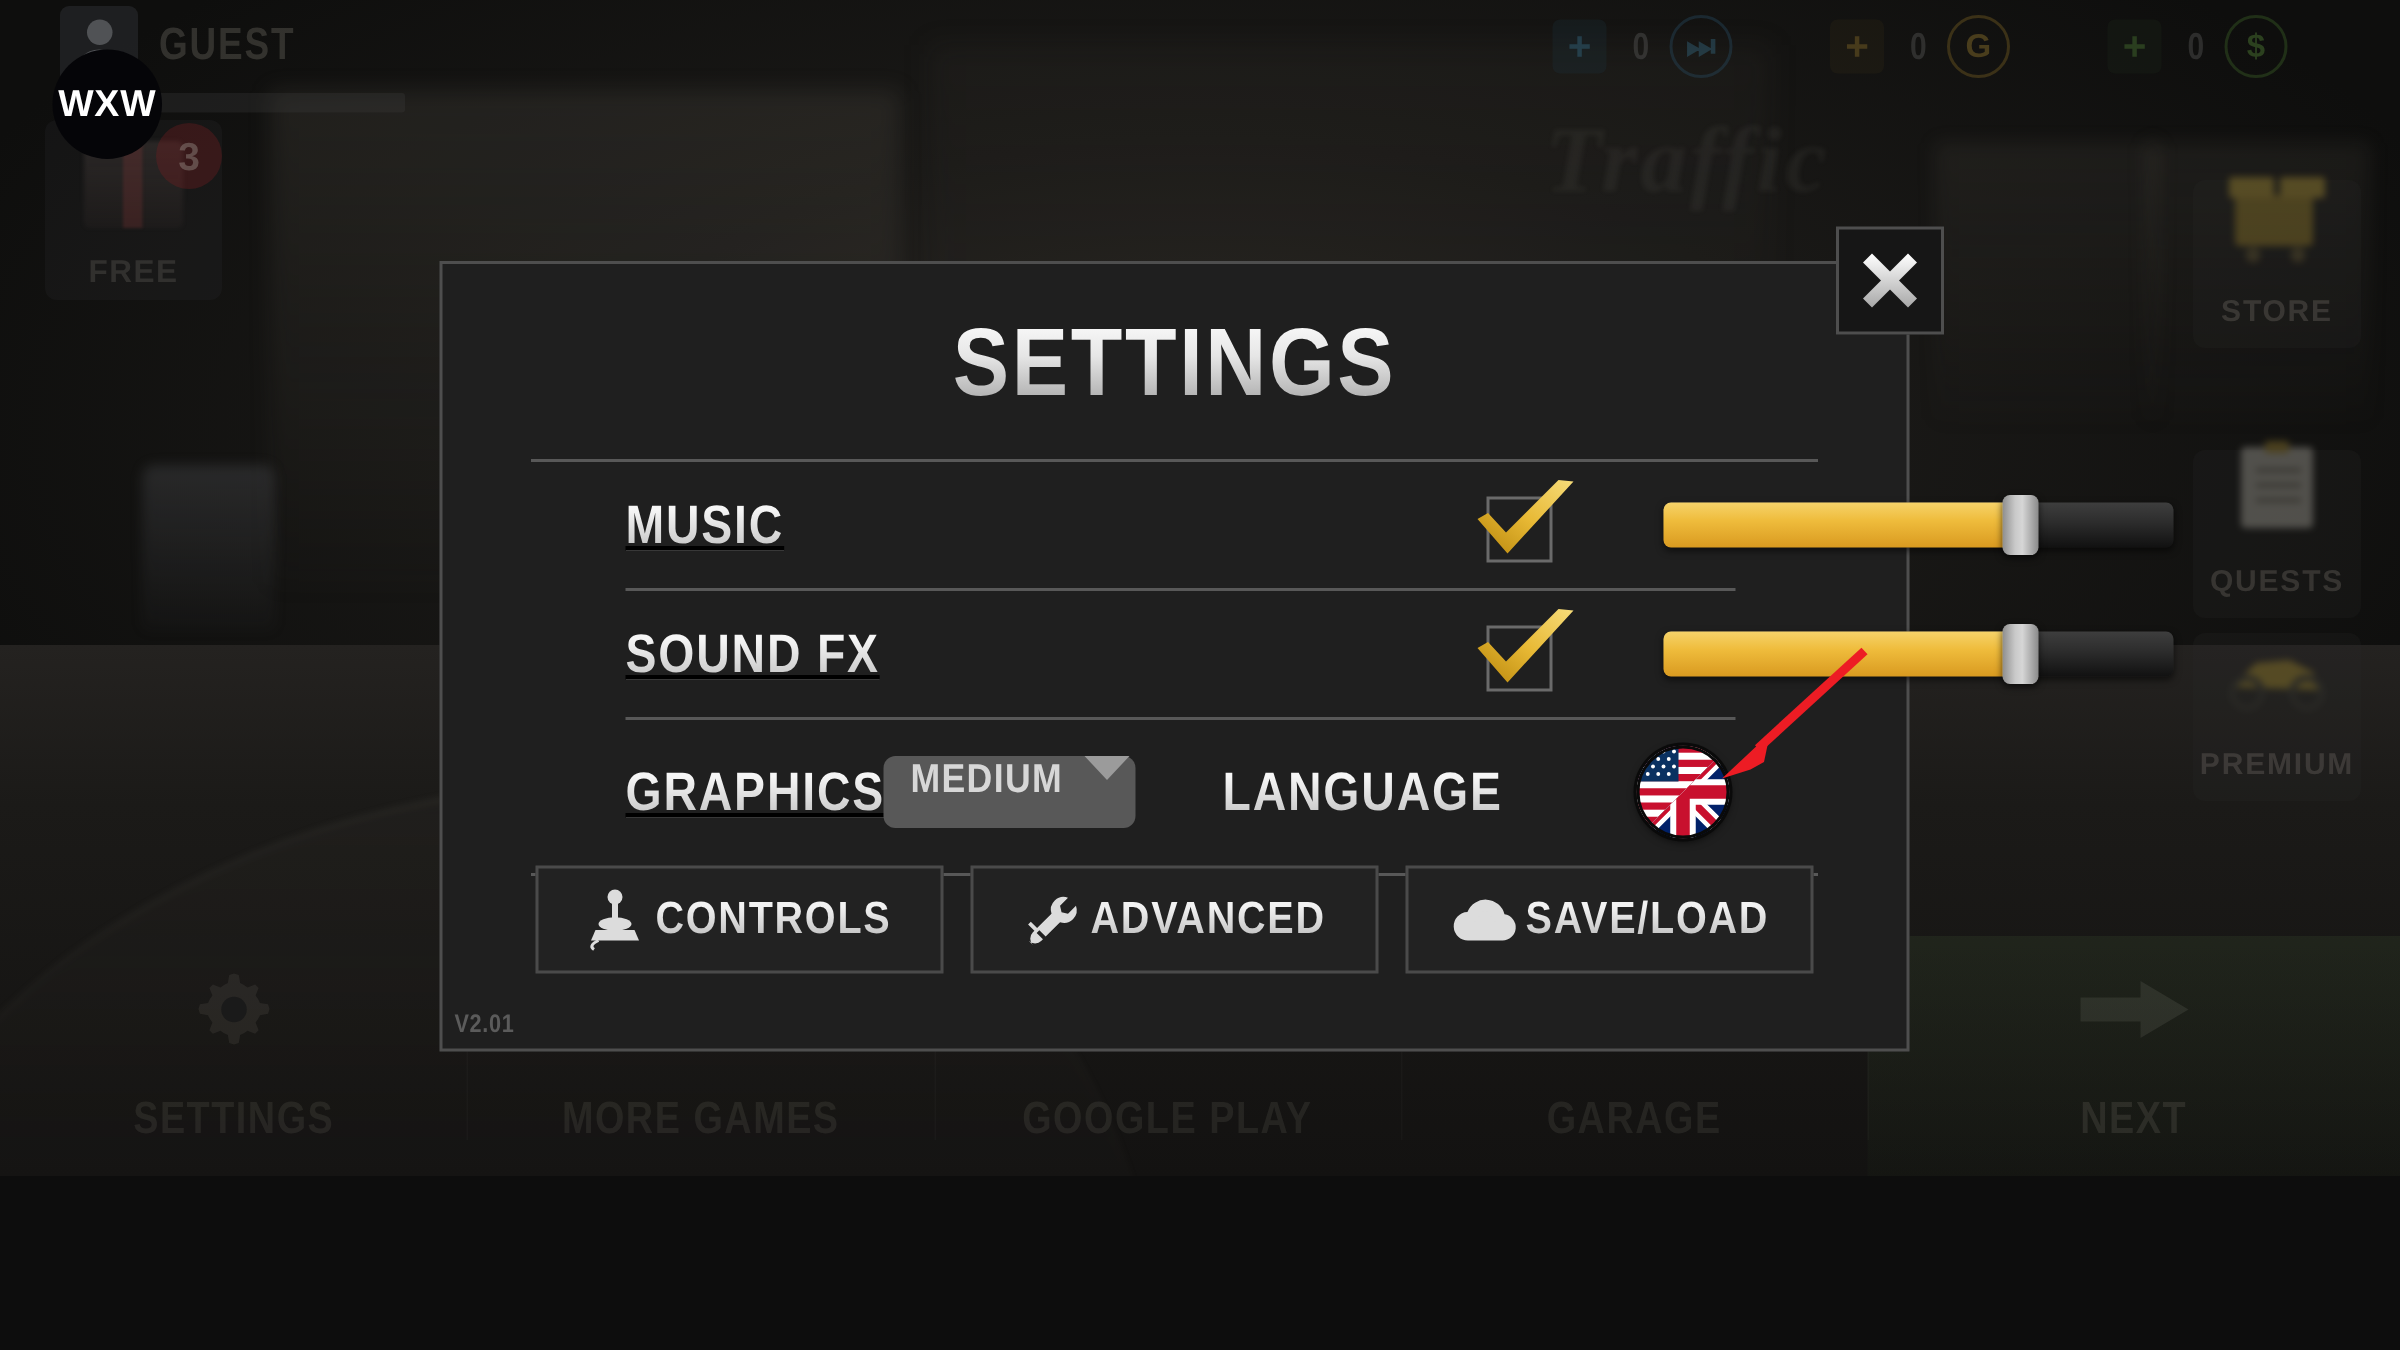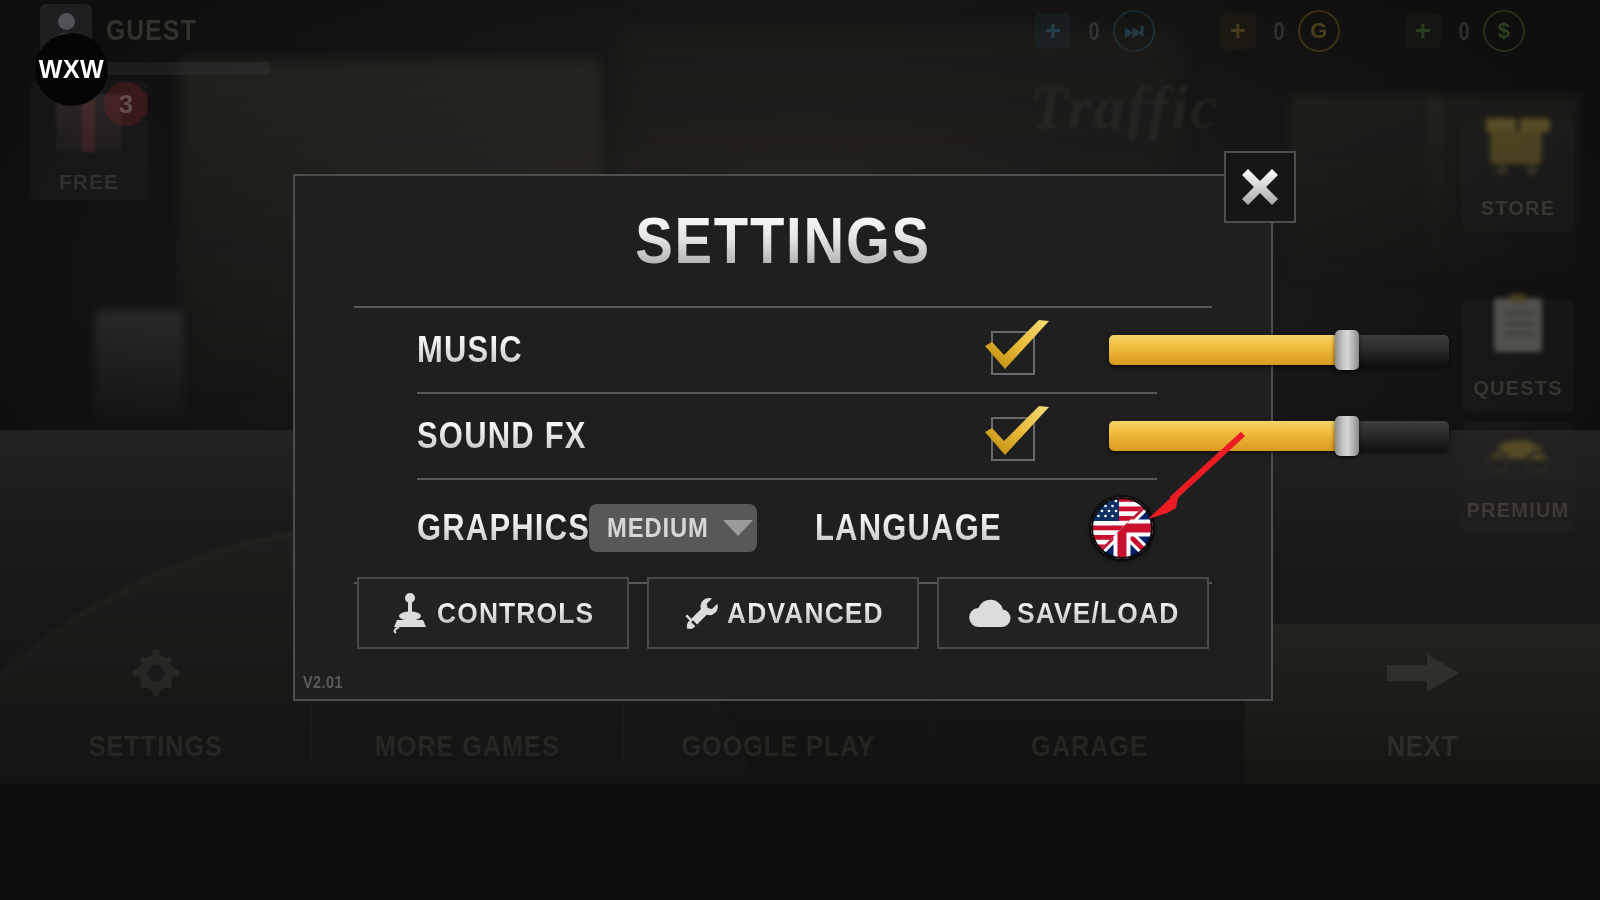--- a/index.html
+++ b/index.html
@@ -189,21 +189,21 @@
     transform: scaleX(.88);
   }
   .hr {
     height: 2px; background: #585858; margin: 0 auto;
   }
   .hr-wide { width: 858px; }
   .hr-mid  { width: 740px; }
 
   .row {
     position: relative; height: 84px;
-    display: flex; align-items: center;
+    display: flex; align-items: center; text-decoration: underline;
   }
   .row-label {
     font-size: 36px; font-weight: 700; letter-spacing: 1.4px;
     background: linear-gradient(180deg, #f6f6f6 25%, #bdbdbd 100%);
     -webkit-background-clip: text; background-clip: text;
     -webkit-text-fill-color: transparent; color: transparent;
     transform: scaleX(.86); transform-origin: left center;
   }
 
   
@@ -226,21 +226,21 @@
   }
   .slider-knob {
     position: absolute; top: -5px; width: 24px; height: 40px; border-radius: 5px;
     background: linear-gradient(90deg, #8e8e8e 0%, #c9c9c9 35%, #d6d6d6 55%, #8a8a8a 100%);
     box-shadow: 0 2px 5px rgba(0,0,0,.6);
   }
 
   
   .dropdown {
     width: 168px; height: 48px; border-radius: 8px; background: #585858;
-    display: flex; align-items: center; padding: 0 12px 0 18px;
+    display: flex; align-items: flex-start; padding: 0 12px 0 18px;
   }
   .dropdown-val {
     flex: 1; font-size: 27px; font-weight: 700; letter-spacing: 1px;
     color: #d7d7d7; transform: scaleX(.88); transform-origin: left center;
   }
   .caret {
     width: 0; height: 0; border-left: 15px solid transparent;
     border-right: 15px solid transparent; border-top: 16px solid #9b9b9b;
   }
 

